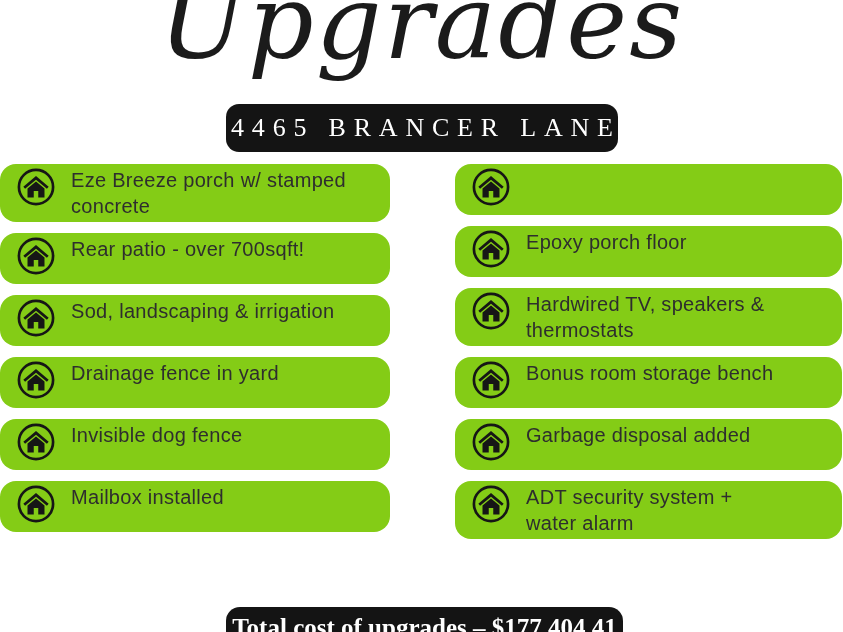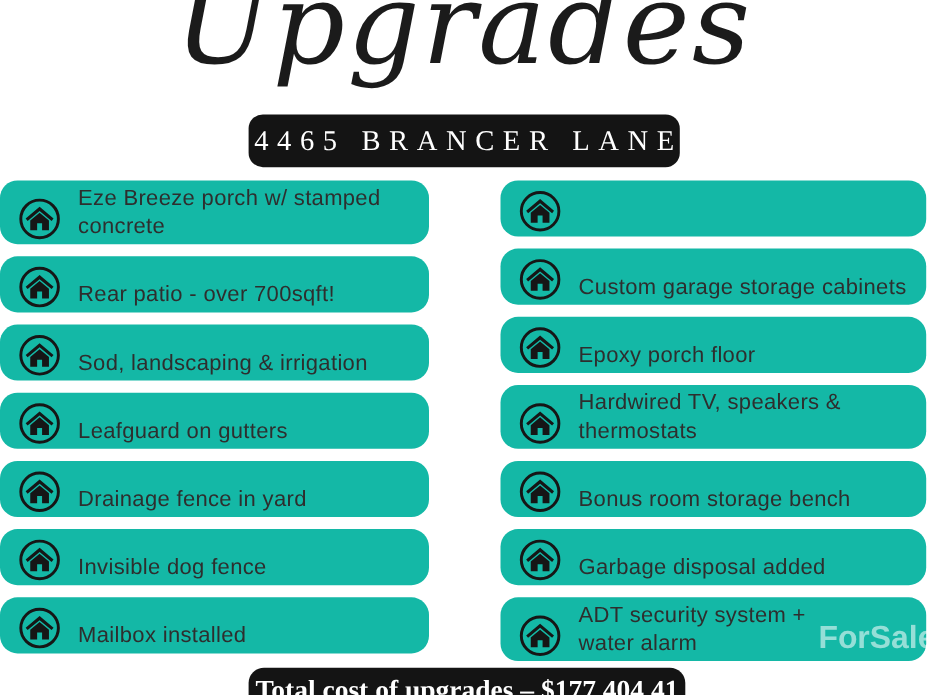--- a/index.html
+++ b/index.html
@@ -43,24 +43,24 @@
 
   .col {
     position: absolute;
     top: 164px;
     display: flex; flex-direction: column; gap: 11px;
   }
   .col-left  { left: 0;     width: 390px; }
   .col-right { left: 455px; width: 387px; }
 
   .pill {
-    background: #14b8a6;
+    background: #84cc16;
     border-radius: 16px;
     min-height: 51px;
-    display: flex; align-items: flex-end;
+    display: flex; align-items: flex-start;
     padding: 3px 12px 3px 16px;
     box-sizing: border-box;
   }
   .icon {
     flex: 0 0 auto;
     width: 40px; height: 40px;
     margin-right: 15px;
     display: block;
   }
   .icon svg { display: block; width: 100%; height: 100%; }
@@ -141,30 +141,20 @@
     <span class="pill-text">Sod, landscaping &amp; irrigation</span>
   </div>
   <div class="pill">
     <span class="icon">
         <svg viewBox="0 0 48 48">
           <circle cx="24" cy="24" r="20.5" fill="none" stroke="#161616" stroke-width="3.2"></circle>
           <path d="M24 10.8 L8.8 23.6 l2.1 2.6 L24 15.3 l13.1 10.9 2.1 -2.6 Z" fill="#161616"></path>
           <path fill-rule="evenodd" d="M13.8 25.8 L24 17.3 l10.2 8.5 V36.5 H13.8 Z M21.3 28.8 h5.4 v7.7 h-5.4 Z" fill="#161616"></path>
         </svg>
       </span>
-    <span class="pill-text">Leafguard on gutters</span>
-  </div>
-  <div class="pill">
-    <span class="icon">
-        <svg viewBox="0 0 48 48">
-          <circle cx="24" cy="24" r="20.5" fill="none" stroke="#161616" stroke-width="3.2"></circle>
-          <path d="M24 10.8 L8.8 23.6 l2.1 2.6 L24 15.3 l13.1 10.9 2.1 -2.6 Z" fill="#161616"></path>
-          <path fill-rule="evenodd" d="M13.8 25.8 L24 17.3 l10.2 8.5 V36.5 H13.8 Z M21.3 28.8 h5.4 v7.7 h-5.4 Z" fill="#161616"></path>
-        </svg>
-      </span>
     <span class="pill-text">Drainage fence in yard</span>
   </div>
   <div class="pill">
     <span class="icon">
         <svg viewBox="0 0 48 48">
           <circle cx="24" cy="24" r="20.5" fill="none" stroke="#161616" stroke-width="3.2"></circle>
           <path d="M24 10.8 L8.8 23.6 l2.1 2.6 L24 15.3 l13.1 10.9 2.1 -2.6 Z" fill="#161616"></path>
           <path fill-rule="evenodd" d="M13.8 25.8 L24 17.3 l10.2 8.5 V36.5 H13.8 Z M21.3 28.8 h5.4 v7.7 h-5.4 Z" fill="#161616"></path>
         </svg>
       </span>
@@ -184,30 +174,20 @@
 
 <div class="col col-right">
   <div class="pill">
     <span class="icon">
         <svg viewBox="0 0 48 48">
           <circle cx="24" cy="24" r="20.5" fill="none" stroke="#161616" stroke-width="3.2"></circle>
           <path d="M24 10.8 L8.8 23.6 l2.1 2.6 L24 15.3 l13.1 10.9 2.1 -2.6 Z" fill="#161616"></path>
           <path fill-rule="evenodd" d="M13.8 25.8 L24 17.3 l10.2 8.5 V36.5 H13.8 Z M21.3 28.8 h5.4 v7.7 h-5.4 Z" fill="#161616"></path>
         </svg>
       </span>
-  </div>
-  <div class="pill">
-    <span class="icon">
-        <svg viewBox="0 0 48 48">
-          <circle cx="24" cy="24" r="20.5" fill="none" stroke="#161616" stroke-width="3.2"></circle>
-          <path d="M24 10.8 L8.8 23.6 l2.1 2.6 L24 15.3 l13.1 10.9 2.1 -2.6 Z" fill="#161616"></path>
-          <path fill-rule="evenodd" d="M13.8 25.8 L24 17.3 l10.2 8.5 V36.5 H13.8 Z M21.3 28.8 h5.4 v7.7 h-5.4 Z" fill="#161616"></path>
-        </svg>
-      </span>
-    <span class="pill-text">Custom garage storage cabinets</span>
   </div>
   <div class="pill">
     <span class="icon">
         <svg viewBox="0 0 48 48">
           <circle cx="24" cy="24" r="20.5" fill="none" stroke="#161616" stroke-width="3.2"></circle>
           <path d="M24 10.8 L8.8 23.6 l2.1 2.6 L24 15.3 l13.1 10.9 2.1 -2.6 Z" fill="#161616"></path>
           <path fill-rule="evenodd" d="M13.8 25.8 L24 17.3 l10.2 8.5 V36.5 H13.8 Z M21.3 28.8 h5.4 v7.7 h-5.4 Z" fill="#161616"></path>
         </svg>
       </span>
     <span class="pill-text">Epoxy porch floor</span>

